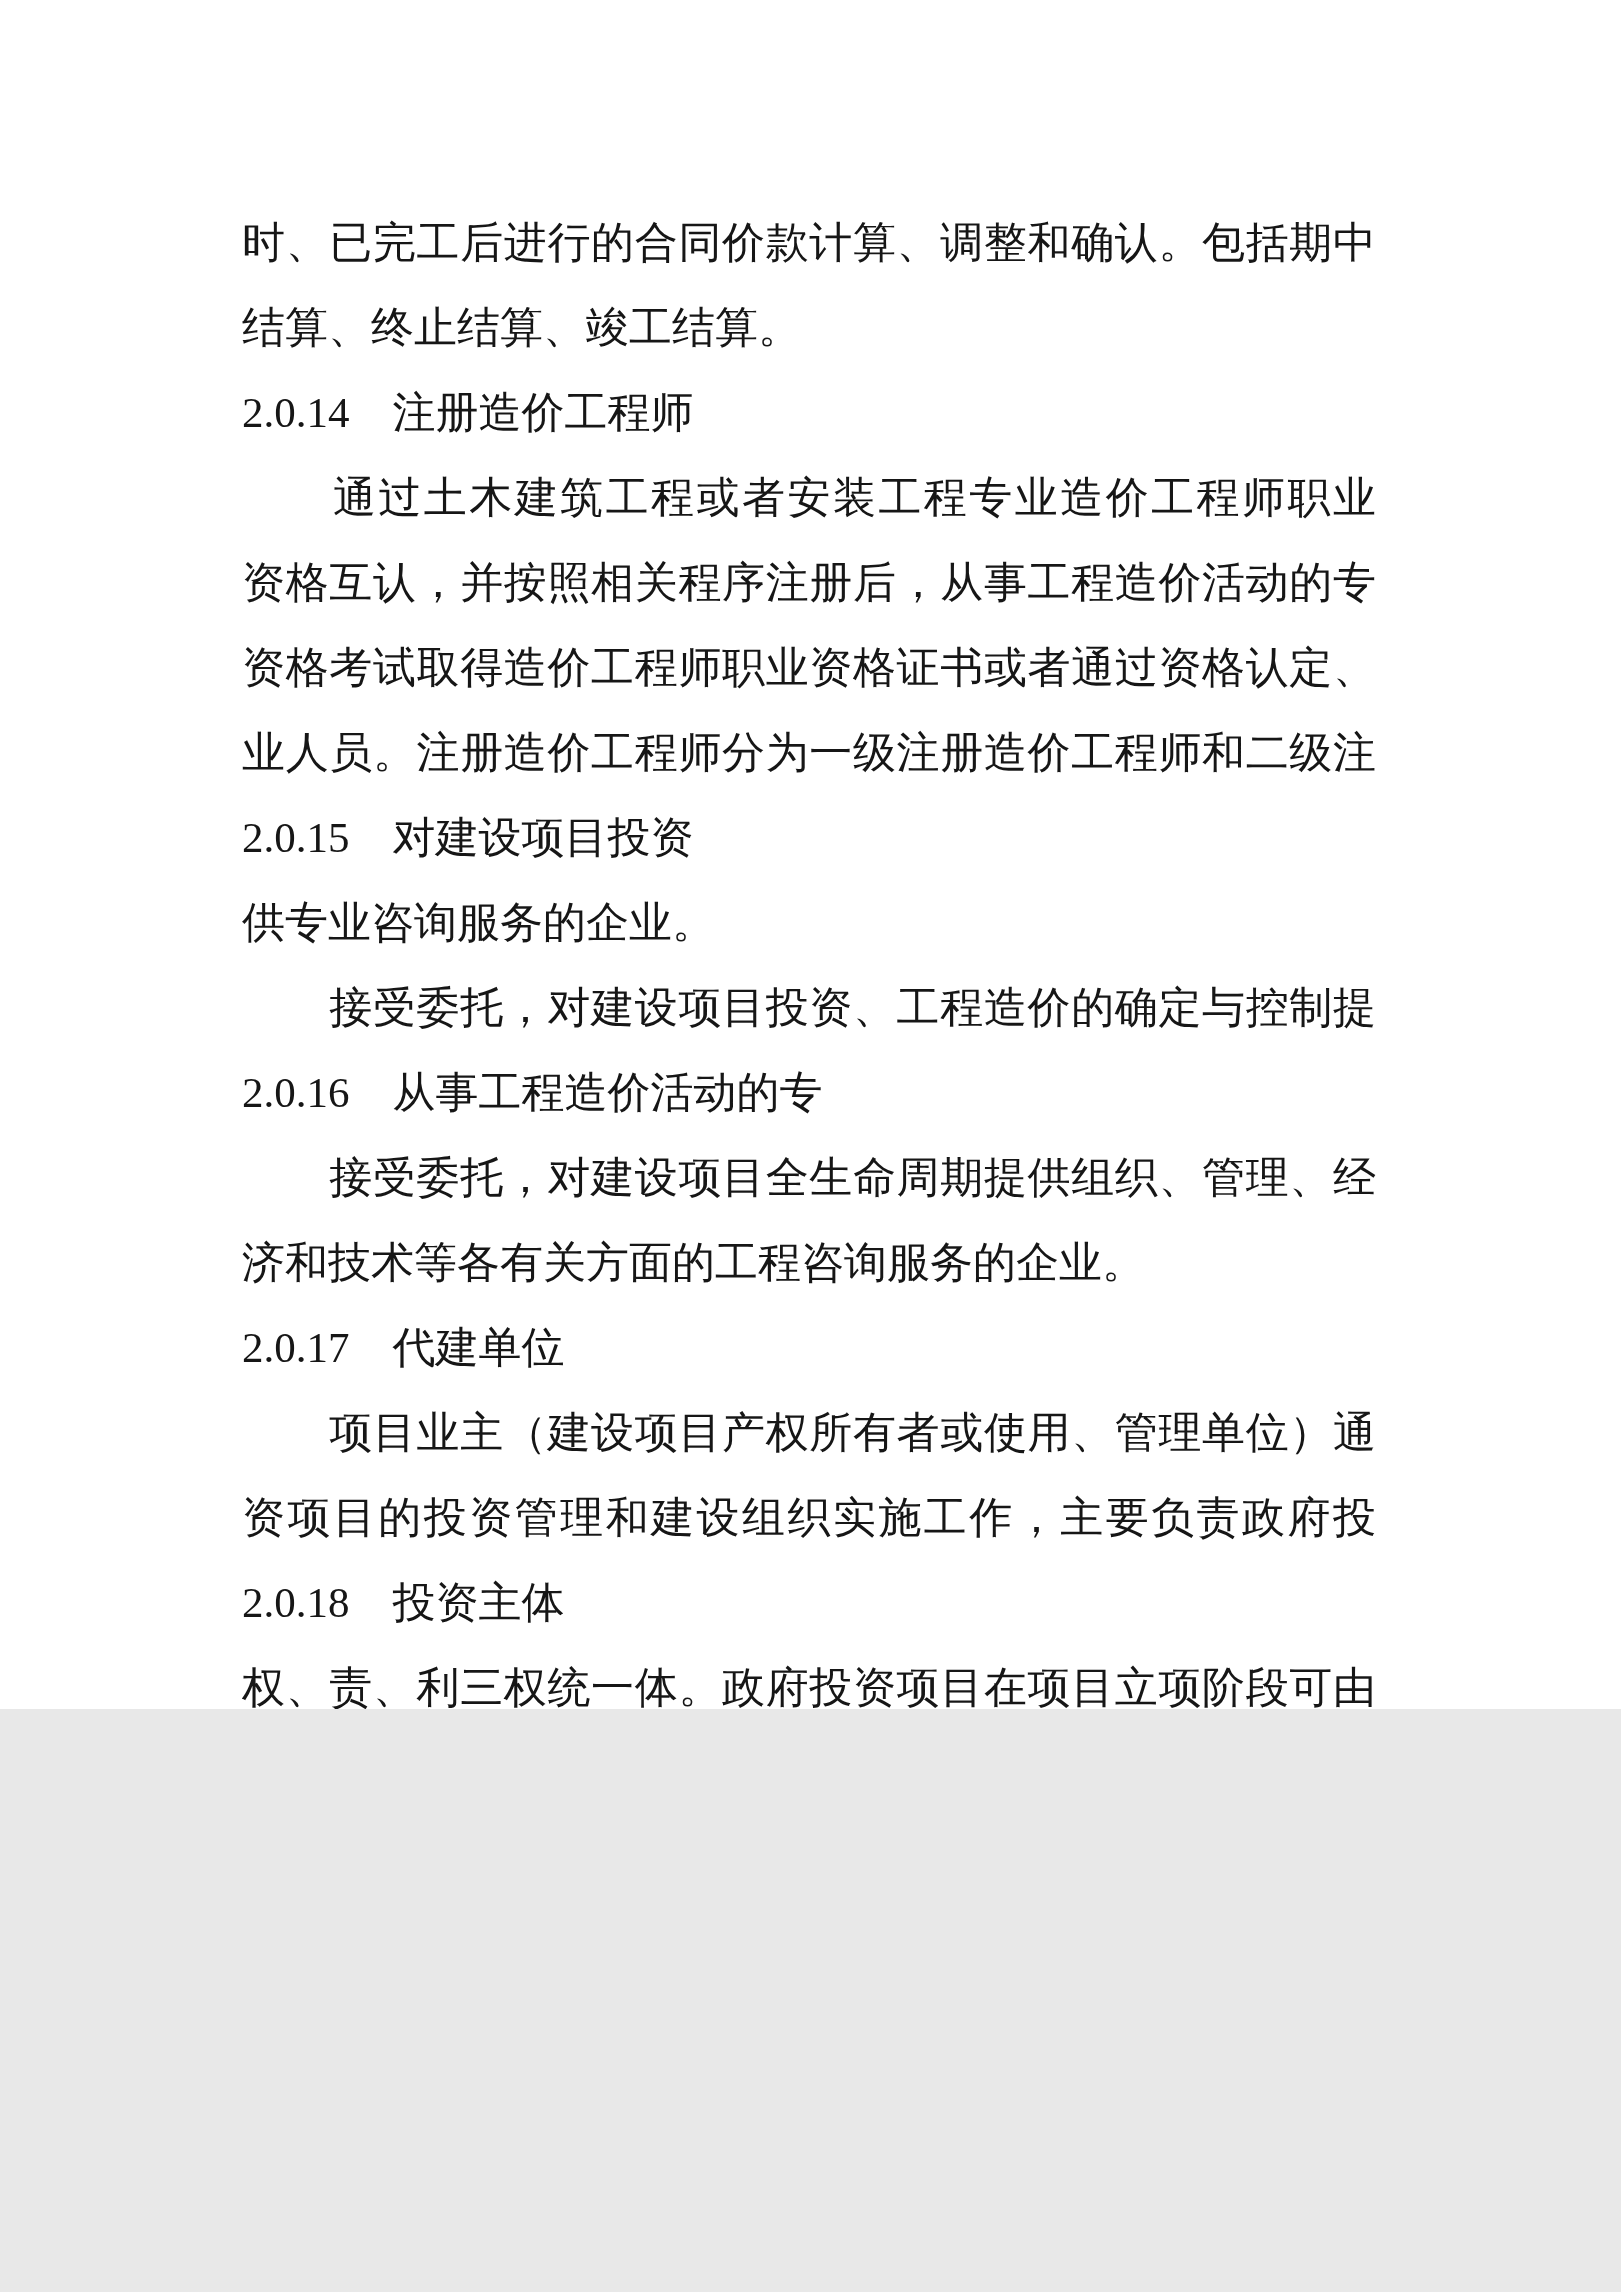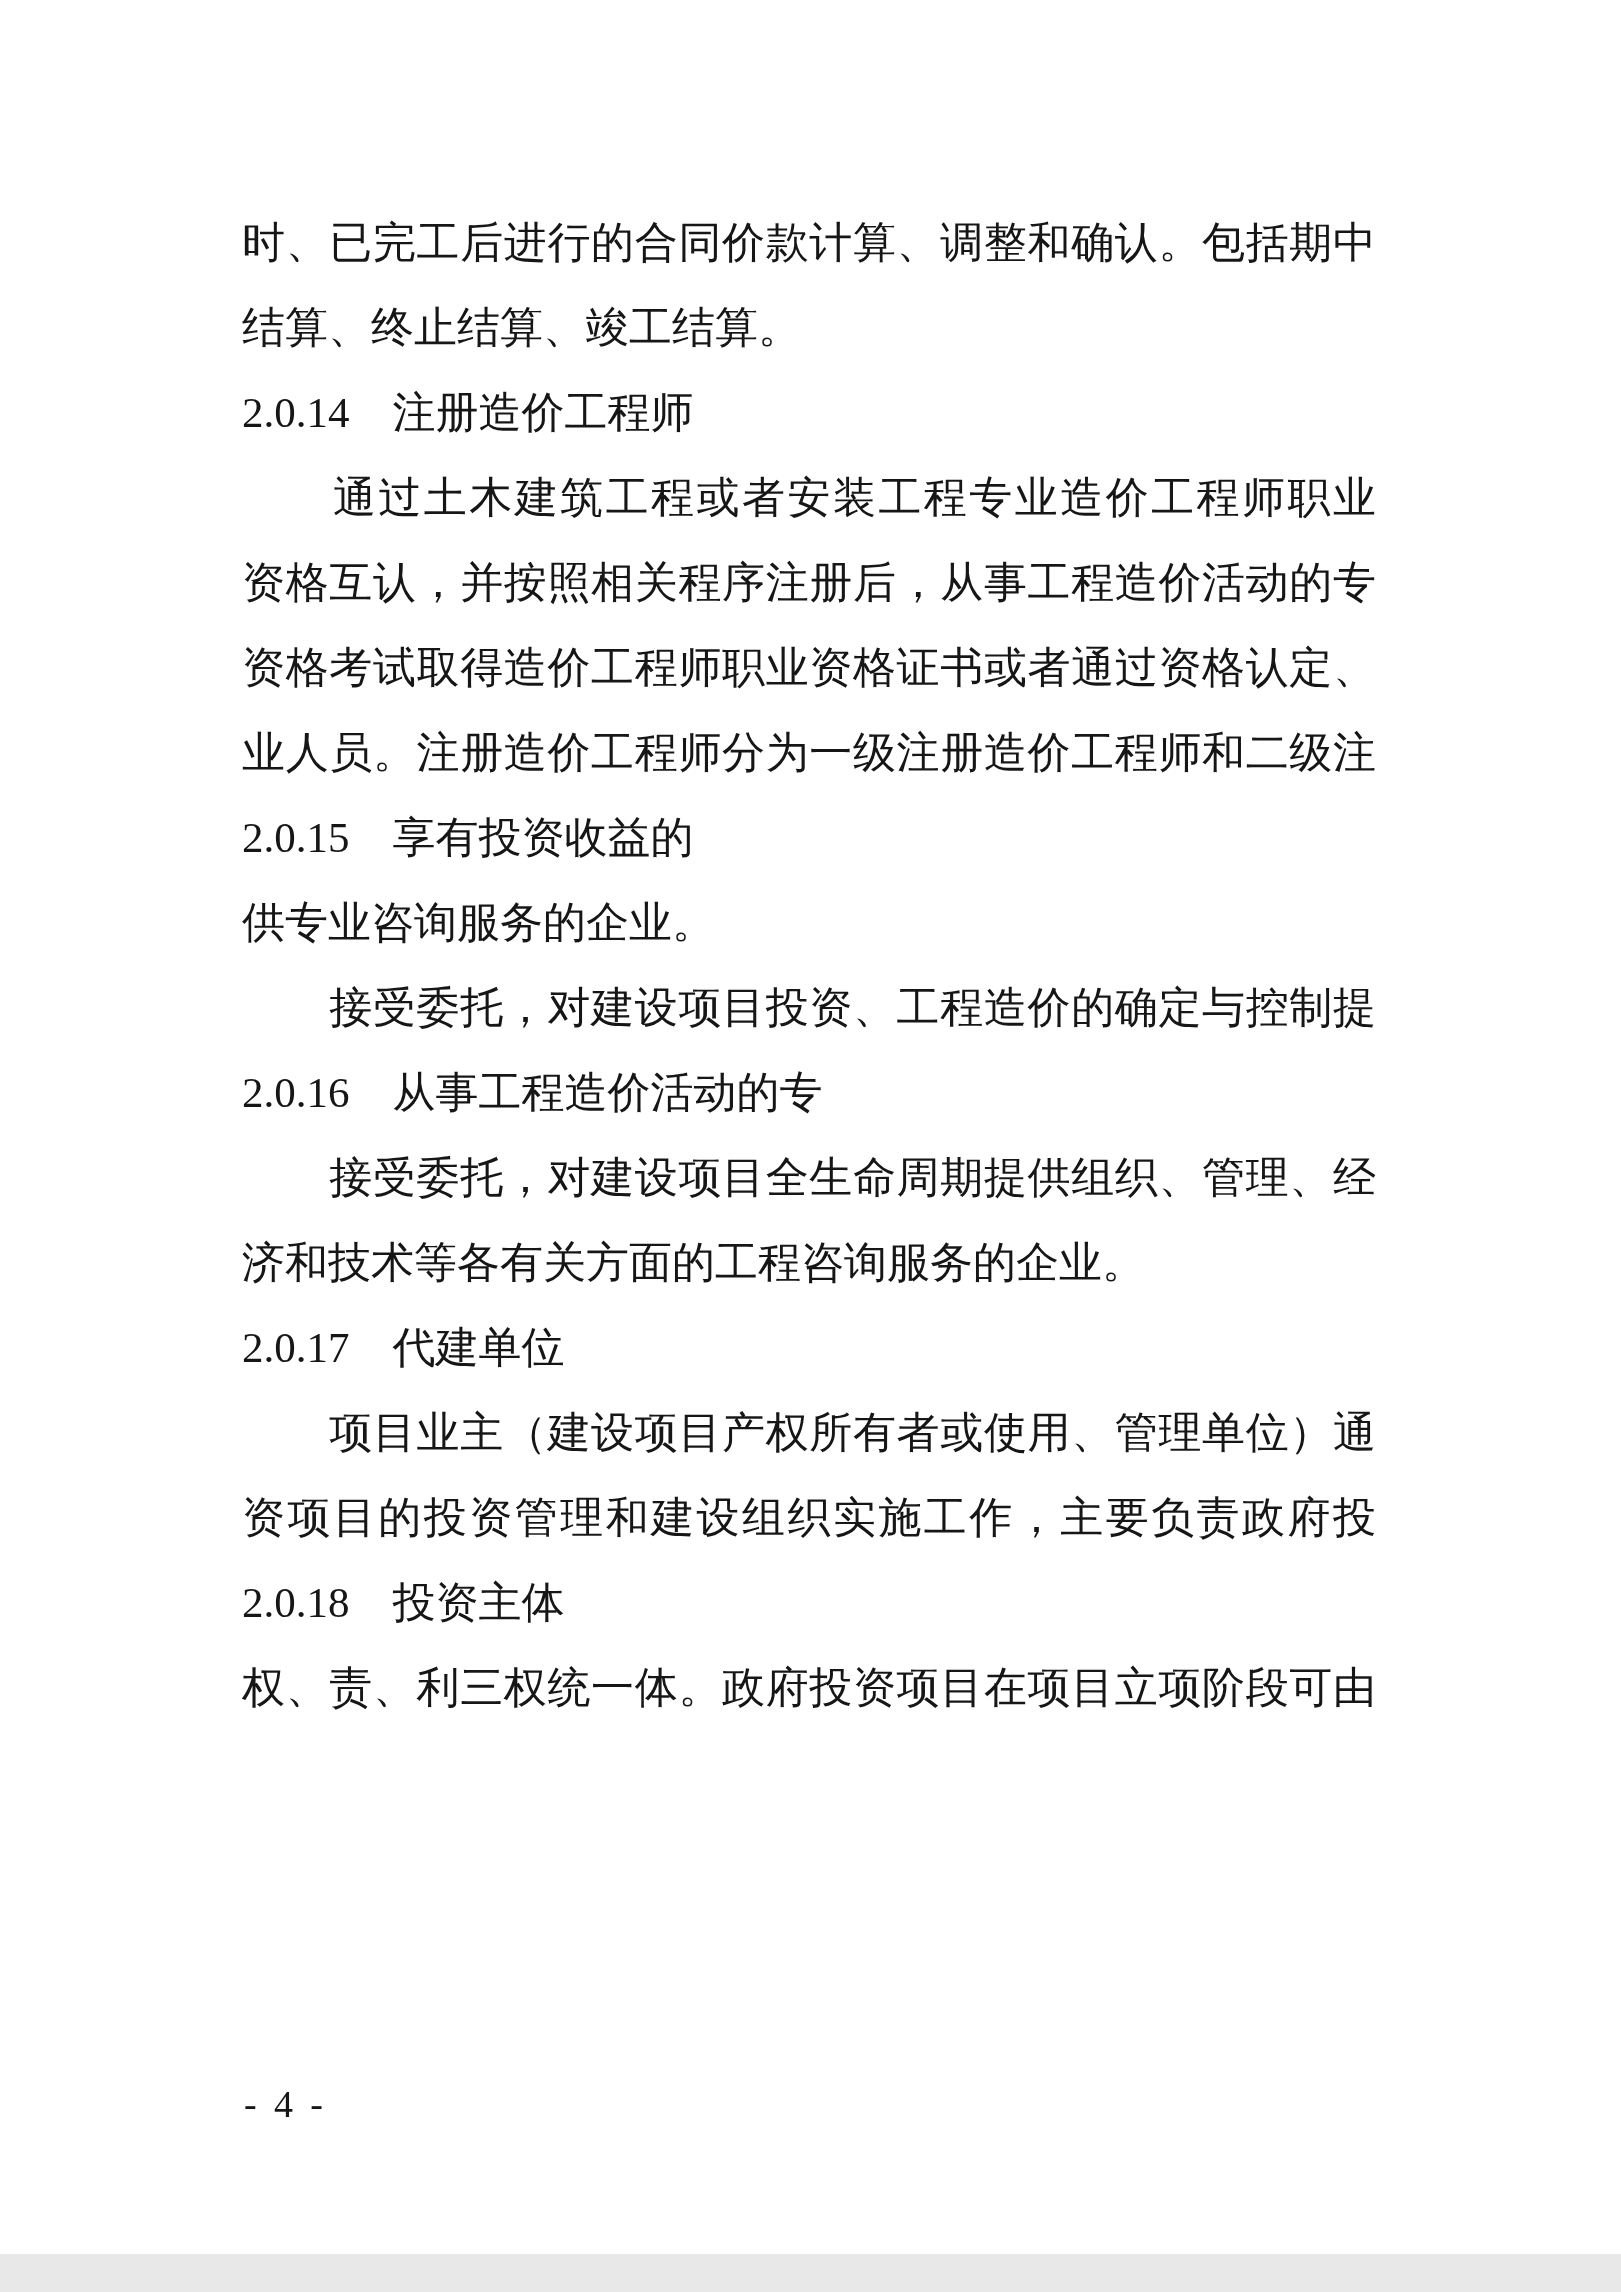--- a/index.html
+++ b/index.html
@@ -3,21 +3,21 @@
 <meta charset="utf-8">
 <style>
   html, body {
     margin: 0;
     padding: 0;
     background: #e8e8e8;
   }
   .page {
     position: relative;
     width: 1621px;
-    height: 2254px;
+    height: 1709px;
     margin: 0 auto;
     background: #ffffff;
     color: #161616;
     font-family: "Liberation Serif", "DejaVu Serif", serif;
     overflow: hidden;
   }
   .textblock {
     position: absolute;
     left: 242px;
     top: 200px;
@@ -52,21 +52,21 @@
 
 <div class="page">
   <div class="textblock">
     <div class="line justify">时、已完工后进行的合同价款计算、调整和确认。包括期中</div>
     <div class="line">结算、终止结算、竣工结算。</div>
     <div class="line">2.0.14　注册造价工程师</div>
     <div class="line justify">　　通过土木建筑工程或者安装工程专业造价工程师职业</div>
     <div class="line justify">资格互认，并按照相关程序注册后，从事工程造价活动的专</div>
     <div class="line justify">资格考试取得造价工程师职业资格证书或者通过资格认定、</div>
     <div class="line justify">业人员。注册造价工程师分为一级注册造价工程师和二级注</div>
-    <div class="line">2.0.15　享有投资收益的</div>
+    <div class="line">2.0.15　对建设项目投资</div>
     <div class="line">供专业咨询服务的企业。</div>
     <div class="line justify">　　接受委托，对建设项目投资、工程造价的确定与控制提</div>
     <div class="line">2.0.16　从事工程造价活动的专</div>
     <div class="line justify">　　接受委托，对建设项目全生命周期提供组织、管理、经</div>
     <div class="line">济和技术等各有关方面的工程咨询服务的企业。</div>
     <div class="line">2.0.17　代建单位</div>
     <div class="line justify">　　项目业主（建设项目产权所有者或使用、管理单位）通</div>
     <div class="line justify">资项目的投资管理和建设组织实施工作，主要负责政府投</div>
     <div class="line">2.0.18　投资主体</div>
     <div class="line justify">权、责、利三权统一体。政府投资项目在项目立项阶段可由</div>

